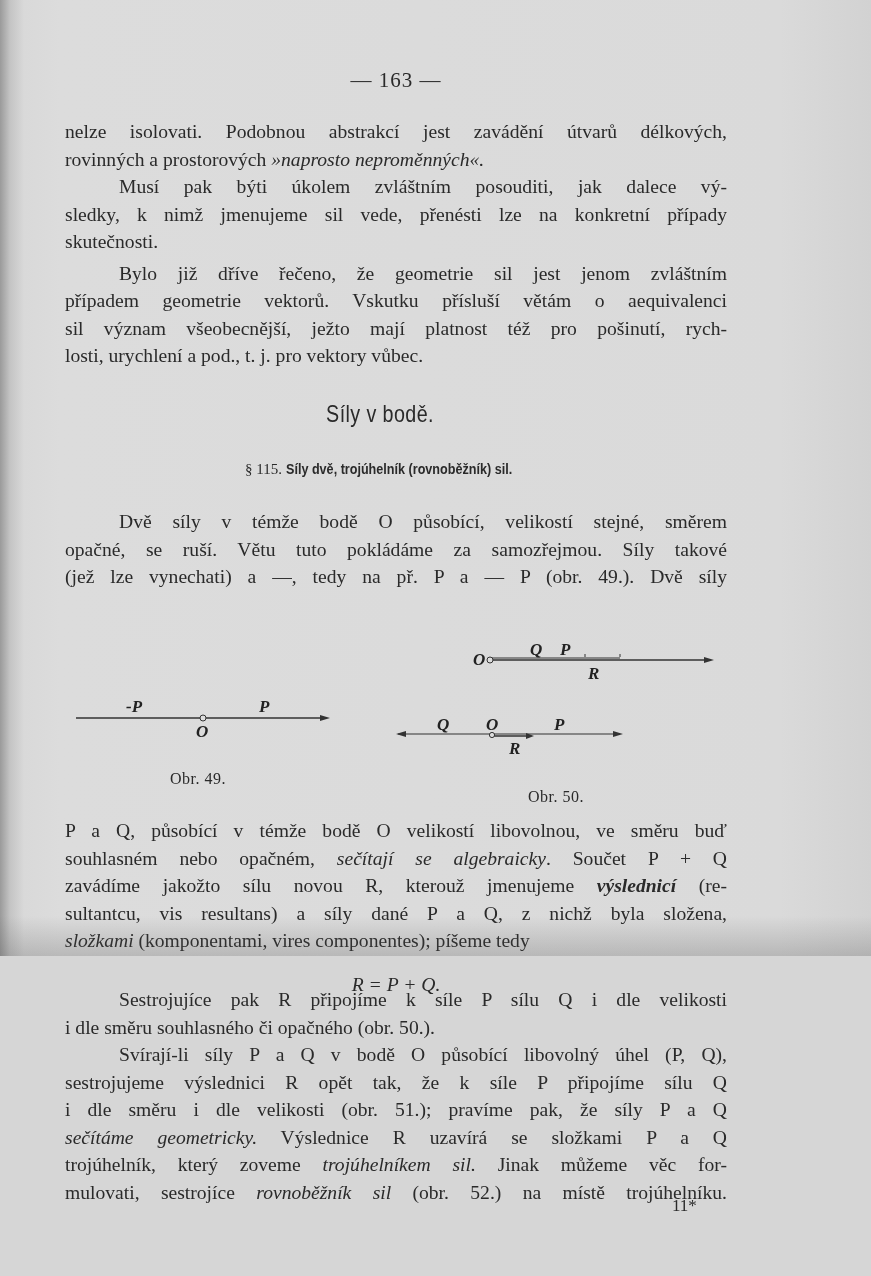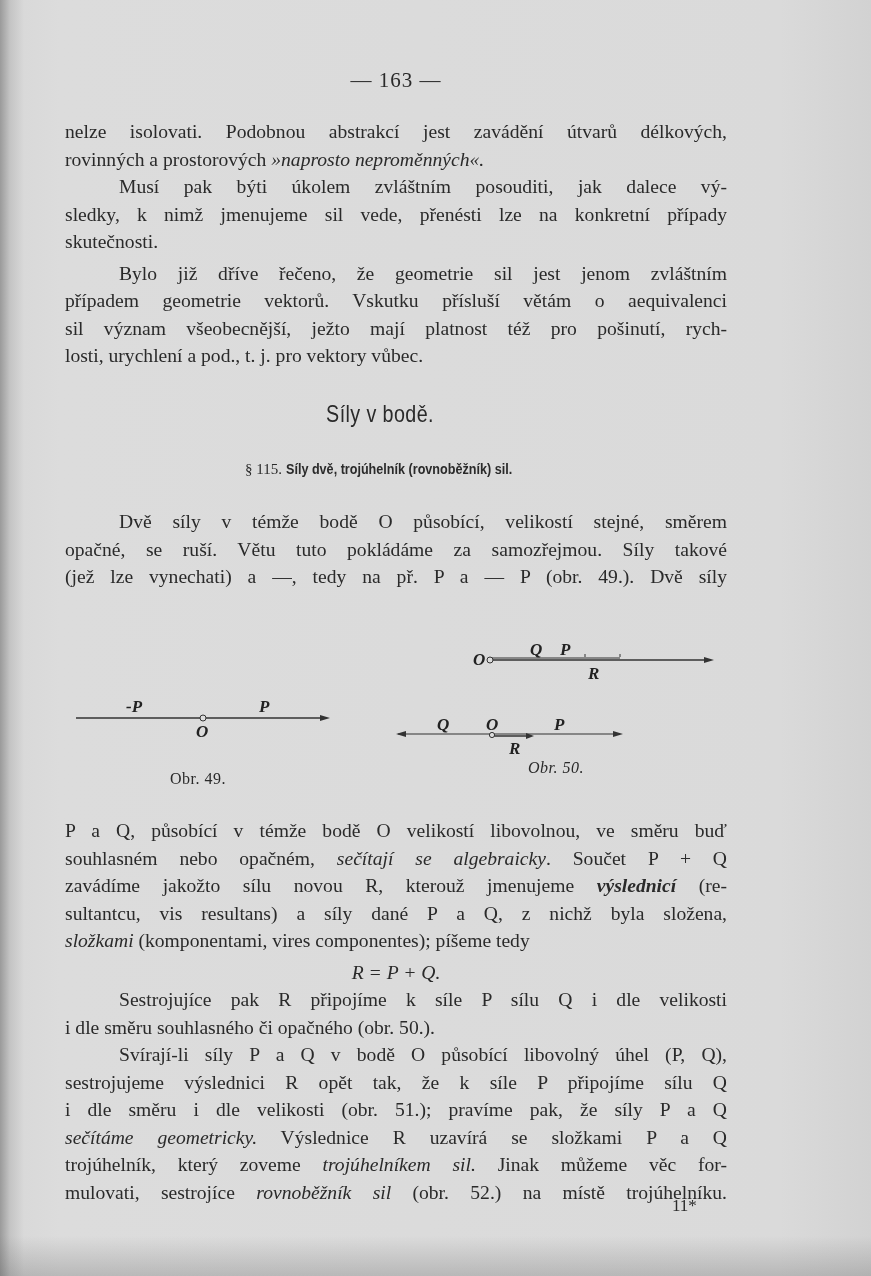--- a/index.html
+++ b/index.html
@@ -11,21 +11,21 @@
       height: 1276px;
       overflow: hidden;
       position: relative;
       background: #d6d6d6;
       font-family: "Liberation Serif", "DejaVu Serif", serif;
       color: #2a2a2a;
     }
     .page {
       position: absolute;
       left: 0; top: 0;
-      width: 871px; height: 1276px;
+      width: 871px; height: 956px;
       background:
         linear-gradient(90deg, #9a9a9a 0px, #c4c4c4 10px, #d9d9d9 24px, #dcdcdc 60px, #dadada 780px, #d2d2d2 871px);
     }
     .page::after {
       content: "";
       position: absolute;
       left: 0; right: 0; bottom: 0; height: 40px;
       background: linear-gradient(180deg, rgba(0,0,0,0) 0%, rgba(80,80,80,0.25) 100%);
     }
     .pagenum {
@@ -160,30 +160,30 @@
       <circle cx="492" cy="735" r="2.6" fill="#ddd" stroke="#333" stroke-width="1"></circle>
     </svg>
     <span class="figlabel" style="left:473px;top:650px;">O</span>
     <span class="figlabel" style="left:530px;top:640px;">Q</span>
     <span class="figlabel" style="left:560px;top:640px;">P</span>
     <span class="figlabel" style="left:588px;top:664px;">R</span>
     <span class="figlabel" style="left:437px;top:715px;">Q</span>
     <span class="figlabel" style="left:486px;top:715px;">O</span>
     <span class="figlabel" style="left:554px;top:715px;">P</span>
     <span class="figlabel" style="left:509px;top:739px;">R</span>
-    <span class="caption" style="left:528px;top:759px;font-style:italic;">Obr. 50.</span>
+    <span class="caption" style="left:528px;top:788px;">Obr. 50.</span>
   </div>
 
   <div class="text" style="top:817px;">
     <span class="line"><span>P a Q, působící v témže bodě O velikostí libovolnou, ve směru buď</span></span>
     <span class="line"><span>souhlasném nebo opačném, </span><i>sečítají se algebraicky</i><span>. Součet P + Q</span></span>
     <span class="line"><span>zavádíme jakožto sílu novou R, kterouž jmenujeme </span><i style="font-weight:bold;">výslednicí</i><span> (re-</span></span>
     <span class="line">sultantcu, vis resultans) a síly dané P a Q, z nichž byla složena,</span>
     <span class="line last"><i>složkami</i><span> (komponentami, vires componentes); píšeme tedy</span></span>
-    <span class="line center" style="margin-top:4px;"><i>R = P + Q.</i></span>
+    <span class="line center" style="margin-top:16px;"><i>R = P + Q.</i></span>
   </div>
 
   <div class="text" style="top:986px;">
     <span class="line indent">Sestrojujíce pak R připojíme k síle P sílu Q i dle velikosti</span>
     <span class="line last">i dle směru souhlasného či opačného (obr. 50.).</span>
   </div>
 
   <div class="text" style="top:1041px;">
     <span class="line indent">Svírají-li síly P a Q v bodě O působící libovolný úhel (P, Q),</span>
     <span class="line">sestrojujeme výslednici R opět tak, že k síle P připojíme sílu Q</span>

